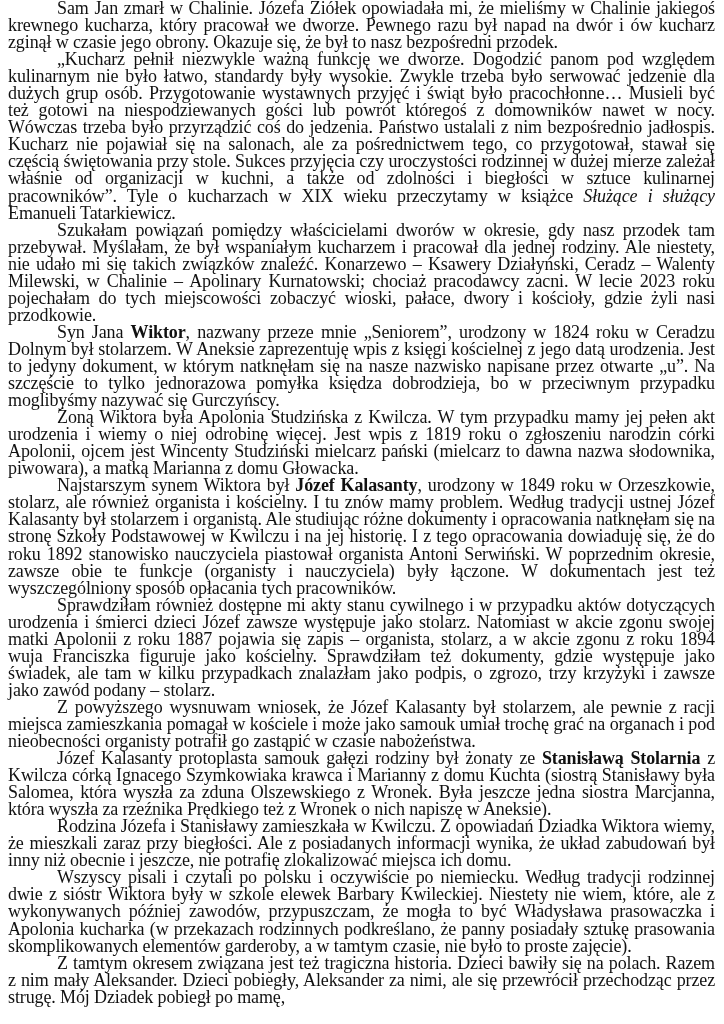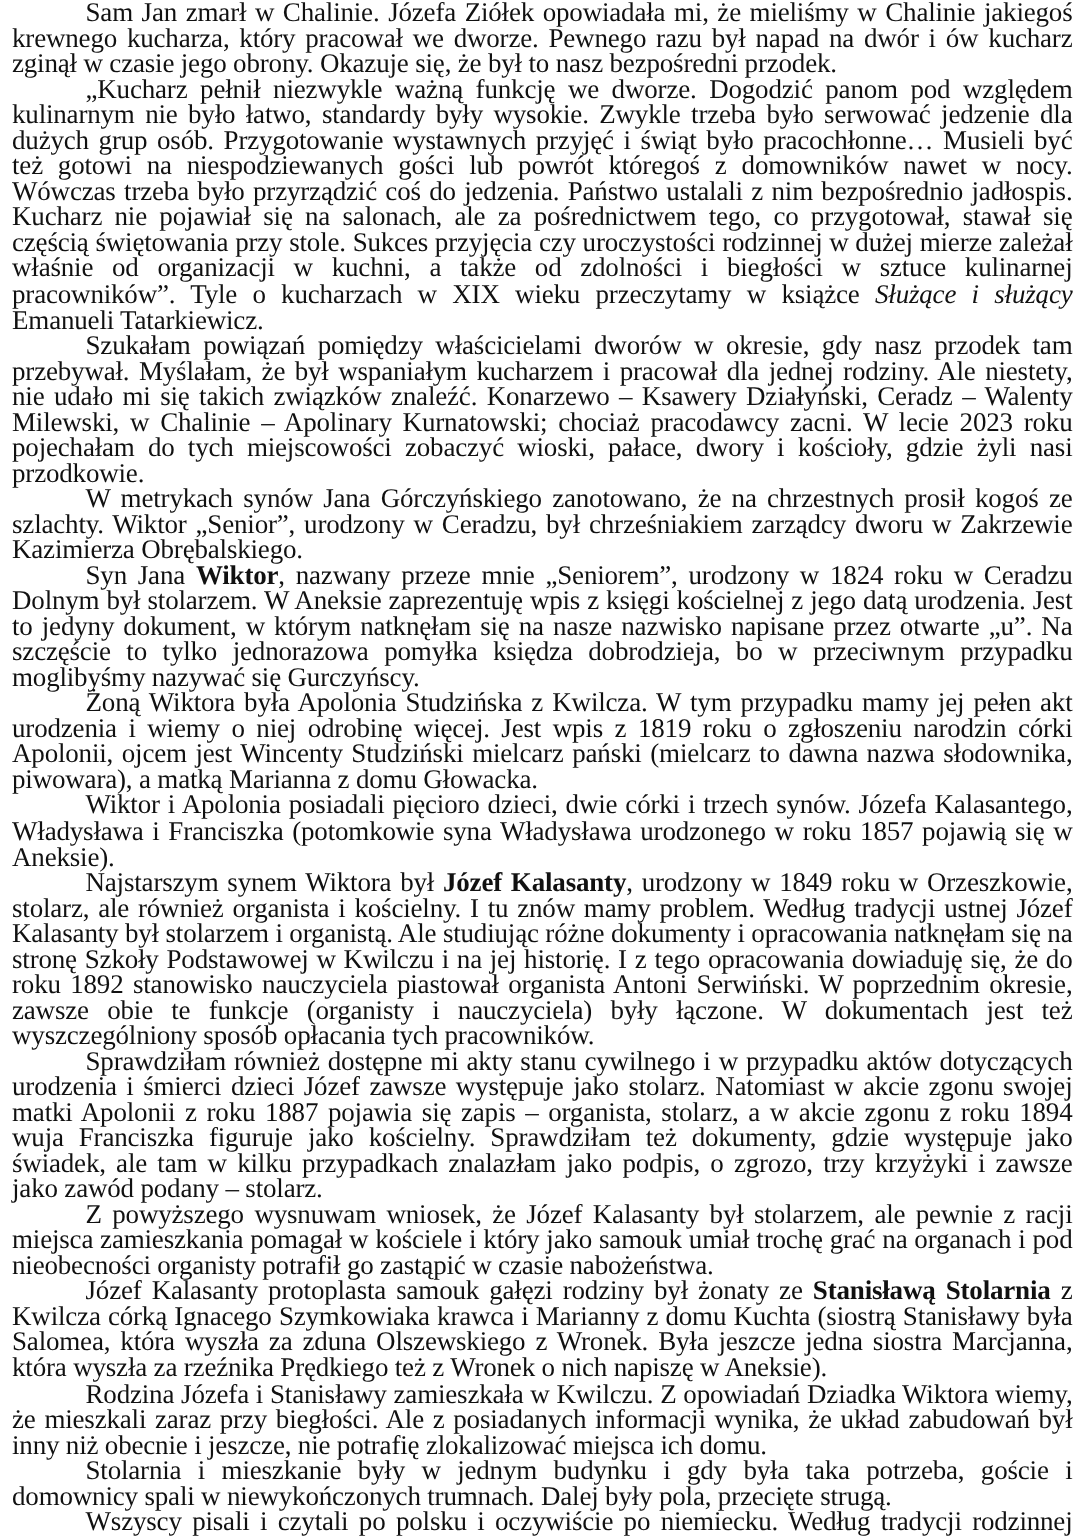--- a/index.html
+++ b/index.html
@@ -39,38 +39,35 @@
 </head>
 <body>
 
 <div class="page">
   <p class="first"><span>Sam Jan zmarł w Chalinie. Józefa Ziółek opowiadała mi, że mieliśmy w Chalinie jakiegoś krewnego kucharza, który pracował we dworze. Pewnego razu był napad na dwór i ów kucharz zginął w czasie jego obrony. Okazuje się, że był to nasz bezpośredni przodek.</span></p>
 
   <p><span>„Kucharz pełnił niezwykle ważną funkcję we dworze. Dogodzić panom pod względem kulinarnym nie było łatwo, standardy były wysokie. Zwykle trzeba było serwować jedzenie dla dużych grup osób. Przygotowanie wystawnych przyjęć i świąt było pracochłonne… Musieli być też gotowi na niespodziewanych gości lub powrót któregoś z domowników nawet w nocy. Wówczas trzeba było przyrządzić coś do jedzenia. Państwo ustalali z nim bezpośrednio jadłospis. Kucharz nie pojawiał się na salonach, ale za pośrednictwem tego, co przygotował, stawał się częścią świętowania przy stole. Sukces przyjęcia czy uroczystości rodzinnej w dużej mierze zależał właśnie od organizacji w kuchni, a także od zdolności i biegłości w sztuce kulinarnej pracowników”. Tyle o kucharzach w XIX wieku przeczytamy w książce </span><i>Służące i służący</i><span> Emanueli Tatarkiewicz.</span></p>
 
   <p><span>Szukałam powiązań pomiędzy właścicielami dworów w okresie, gdy nasz przodek tam przebywał. Myślałam, że był wspaniałym kucharzem i pracował dla jednej rodziny. Ale niestety, nie udało mi się takich związków znaleźć. Konarzewo – Ksawery Działyński, Ceradz – Walenty Milewski, w Chalinie – Apolinary Kurnatowski; chociaż pracodawcy zacni. W lecie 2023 roku pojechałam do tych miejscowości zobaczyć wioski, pałace, dwory i kościoły, gdzie żyli nasi przodkowie.</span></p>
 
-  <p><span>W metrykach synów Jana Górczyńskiego zanotowano, że na chrzestnych prosił kogoś ze szlachty. Wiktor „Senior”, urodzony w Ceradzu, był chrześniakiem zarządcy dworu w Zakrzewie Kazimierza Obrębalskiego.</span></p>
 
 
   <p><span>Syn Jana </span><b>Wiktor</b><span>, nazwany przeze mnie „Seniorem”, urodzony w 1824 roku w Ceradzu Dolnym był stolarzem. W Aneksie zaprezentuję wpis z księgi kościelnej z jego datą urodzenia. Jest to jedyny dokument, w którym natknęłam się na nasze nazwisko napisane przez otwarte „u”. Na szczęście to tylko jednorazowa pomyłka księdza dobrodzieja, bo w przeciwnym przypadku moglibyśmy nazywać się Gurczyńscy.</span></p>
 
   <p><span>Żoną Wiktora była Apolonia Studzińska z Kwilcza. W tym przypadku mamy jej pełen akt urodzenia i wiemy o niej odrobinę więcej. Jest wpis z 1819 roku o zgłoszeniu narodzin córki Apolonii, ojcem jest Wincenty Studziński mielcarz pański (mielcarz to dawna nazwa słodownika, piwowara), a matką Marianna z domu Głowacka.</span></p>
 
-  <p><span>Wiktor i Apolonia posiadali pięcioro dzieci, dwie córki i trzech synów. Józefa Kalasantego, Władysława i Franciszka (potomkowie syna Władysława urodzonego w roku 1857 pojawią się w Aneksie).</span></p>
 
   <p><span>Najstarszym synem Wiktora był </span><b>Józef Kalasanty</b><span>, urodzony w 1849 roku w Orzeszkowie, stolarz, ale również organista i kościelny. I tu znów mamy problem. Według tradycji ustnej Józef Kalasanty był stolarzem i organistą. Ale studiując różne dokumenty i opracowania natknęłam się na stronę Szkoły Podstawowej w Kwilczu i na jej historię. I z tego opracowania dowiaduję się, że do roku 1892 stanowisko nauczyciela piastował organista Antoni Serwiński. W poprzednim okresie, zawsze obie te funkcje (organisty i nauczyciela) były łączone. W dokumentach jest też wyszczególniony sposób opłacania tych pracowników.</span></p>
 
   <p><span>Sprawdziłam również dostępne mi akty stanu cywilnego i w przypadku aktów dotyczących urodzenia i śmierci dzieci Józef zawsze występuje jako stolarz. Natomiast w akcie zgonu swojej matki Apolonii z roku 1887 pojawia się zapis – organista, stolarz, a w akcie zgonu z roku 1894 wuja Franciszka figuruje jako kościelny. Sprawdziłam też dokumenty, gdzie występuje jako świadek, ale tam w kilku przypadkach znalazłam jako podpis, o zgrozo, trzy krzyżyki i zawsze jako zawód podany – stolarz.</span></p>
 
-  <p><span>Z powyższego wysnuwam wniosek, że Józef Kalasanty był stolarzem, ale pewnie z racji miejsca zamieszkania pomagał w kościele i który jako samouk umiał trochę grać na organach i pod nieobecności organisty potrafił go zastąpić w czasie nabożeństwa.</span></p>
+  <p><span>Z powyższego wysnuwam wniosek, że Józef Kalasanty był stolarzem, ale pewnie z racji miejsca zamieszkania pomagał w kościele i może jako samouk umiał trochę grać na organach i pod nieobecności organisty potrafił go zastąpić w czasie nabożeństwa.</span></p>
 
   <p><span>Józef Kalasanty protoplasta samouk gałęzi rodziny był żonaty ze </span><b>Stanisławą Stolarnia</b><span> z Kwilcza córką Ignacego Szymkowiaka krawca i Marianny z domu Kuchta (siostrą Stanisławy była Salomea, która wyszła za zduna Olszewskiego z Wronek. Była jeszcze jedna siostra Marcjanna, która wyszła za rzeźnika Prędkiego też z Wronek o nich napiszę w Aneksie).</span></p>
 
   <p><span>Rodzina Józefa i Stanisławy zamieszkała w Kwilczu. Z opowiadań Dziadka Wiktora wiemy, że mieszkali zaraz przy biegłości. Ale z posiadanych informacji wynika, że układ zabudowań był inny niż obecnie i jeszcze, nie potrafię zlokalizować miejsca ich domu.</span></p>
 
-  <p><span>Stolarnia i mieszkanie były w jednym budynku i gdy była taka potrzeba, goście i domownicy spali w niewykończonych trumnach. Dalej były pola, przecięte strugą.</span></p>
 
 
   <p><span>Wszyscy pisali i czytali po polsku i oczywiście po niemiecku. Według tradycji rodzinnej dwie z sióstr Wiktora były w szkole elewek Barbary Kwileckiej. Niestety nie wiem, które, ale z wykonywanych później zawodów, przypuszczam, że mogła to być Władysława prasowaczka i Apolonia kucharka (w przekazach rodzinnych podkreślano, że panny posiadały sztukę prasowania skomplikowanych elementów garderoby, a w tamtym czasie, nie było to proste zajęcie).</span></p>
 
   <p><span>Z tamtym okresem związana jest też tragiczna historia. Dzieci bawiły się na polach. Razem z nim mały Aleksander. Dzieci pobiegły, Aleksander za nimi, ale się przewrócił przechodząc przez strugę. Mój Dziadek pobiegł po mamę,</span></p>
 </div>
 
 </body></html>

